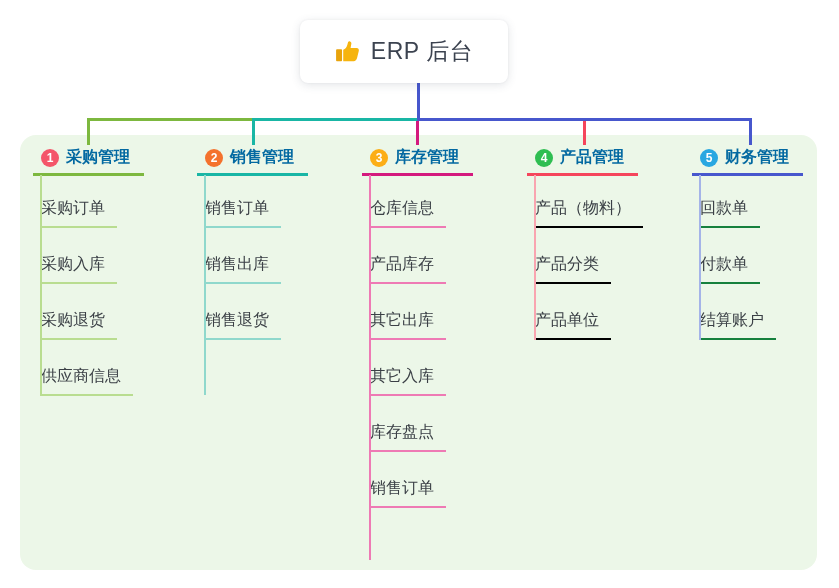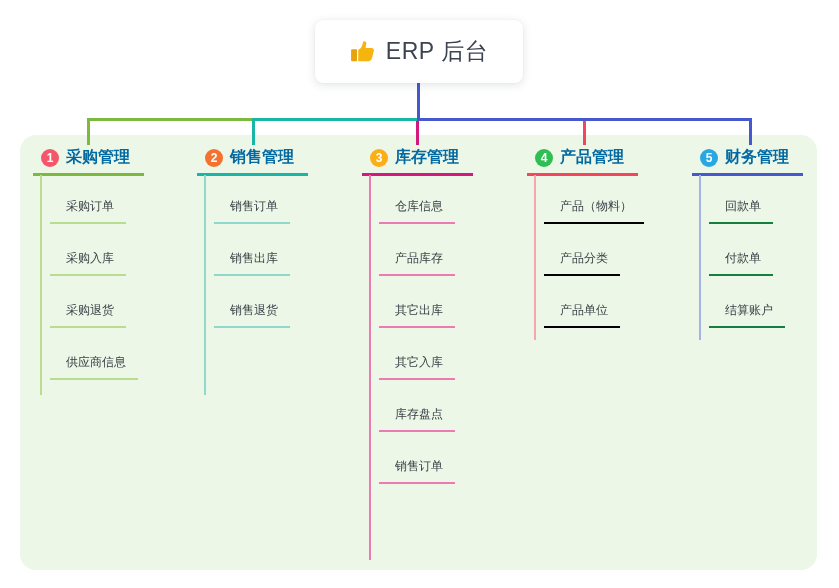--- a/index.html
+++ b/index.html
@@ -4,21 +4,21 @@
 <style>
   html,body { margin:0; padding:0; background:#ffffff; }
   body { font-family: "Liberation Sans", "DejaVu Sans", sans-serif; }
   .canvas { position:relative; width:839px; height:588px; background:#ffffff; overflow:hidden; }
 
   
   .panel { position:absolute; left:20px; top:135px; width:797px; height:435px;
            background:#ecf7e8; border-radius:16px; z-index:0; }
 
   
-  .root-node { position:absolute; left:315px; top:20px; width:208px; height:63px;
+  .root-node { position:absolute; left:300px; top:20px; width:208px; height:63px;
                background:#ffffff; border-radius:8px; z-index:3;
                box-shadow:0 2px 10px rgba(60,70,90,0.14), 0 0 2px rgba(60,70,90,0.08);
                display:flex; align-items:center; justify-content:center; gap:10px; }
   .root-label { font-size:23px; color:#3c4350; font-weight:500; letter-spacing:0.5px; }
   .thumb-icon { width:26px; height:26px; flex:0 0 auto; }
 
   
   .line { position:absolute; z-index:1; }
   .root-drop  { left:417px; top:83px;  width:3px;  height:38px; background:#4757cd; }
   .drop-g     { left:87px;  top:118px; width:3px;  height:27px; background:#7db83f; }
@@ -32,22 +32,22 @@
 
   
   .branch { position:absolute; top:145px; z-index:2; }
   .branch-header { display:inline-flex; align-items:center; gap:7px;
                    padding:2px 14px 5px 8px; min-width:89px; }
   .branch-label { font-size:16px; font-weight:600; color:#0369a1; white-space:nowrap; }
   .badge { width:18px; height:18px; border-radius:50%; color:#ffffff; font-size:12px;
            font-weight:bold; line-height:18px; text-align:center; flex:0 0 auto; }
   .vline { position:absolute; left:7px; width:2px; }
   .subs { margin-left:7px; }
-  .sub { width:fit-content; padding:26px 12px 7px 16px; font-size:12px; color:#3b4046;
-         white-space:nowrap;margin-left:10px; }
+  .sub { width:fit-content; padding:26px 12px 7px 1px; font-size:16px; color:#3b4046;
+         white-space:nowrap; }
   .sub:first-child { padding-top:22px; }
 
   
   .b1 { left:33px; }
   .b1 .branch-header { border-bottom:3px solid #7db83f; }
   .b1 .badge { background:#f4566a; }
   .b1 .vline { background:#b9dd90; top:30px; height:220px; }
   .b1 .sub { border-bottom:2px solid #b9dd90; }
 
   .b2 { left:197px; }

